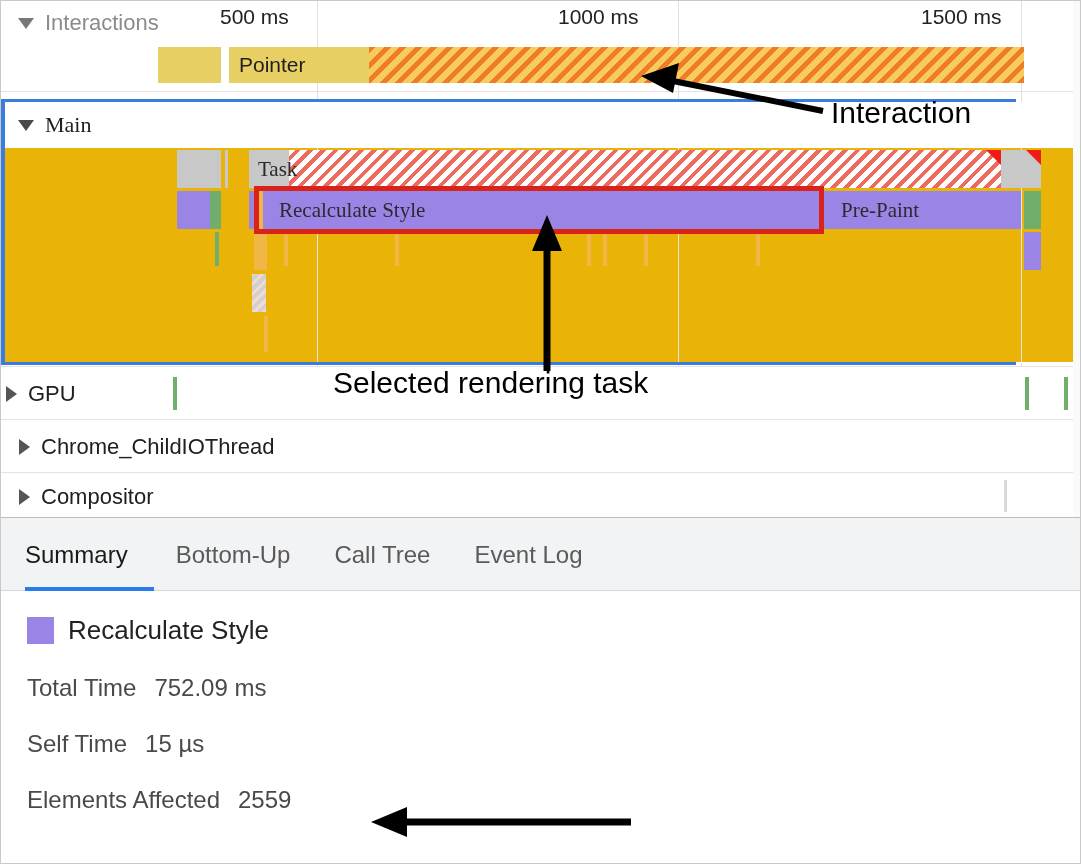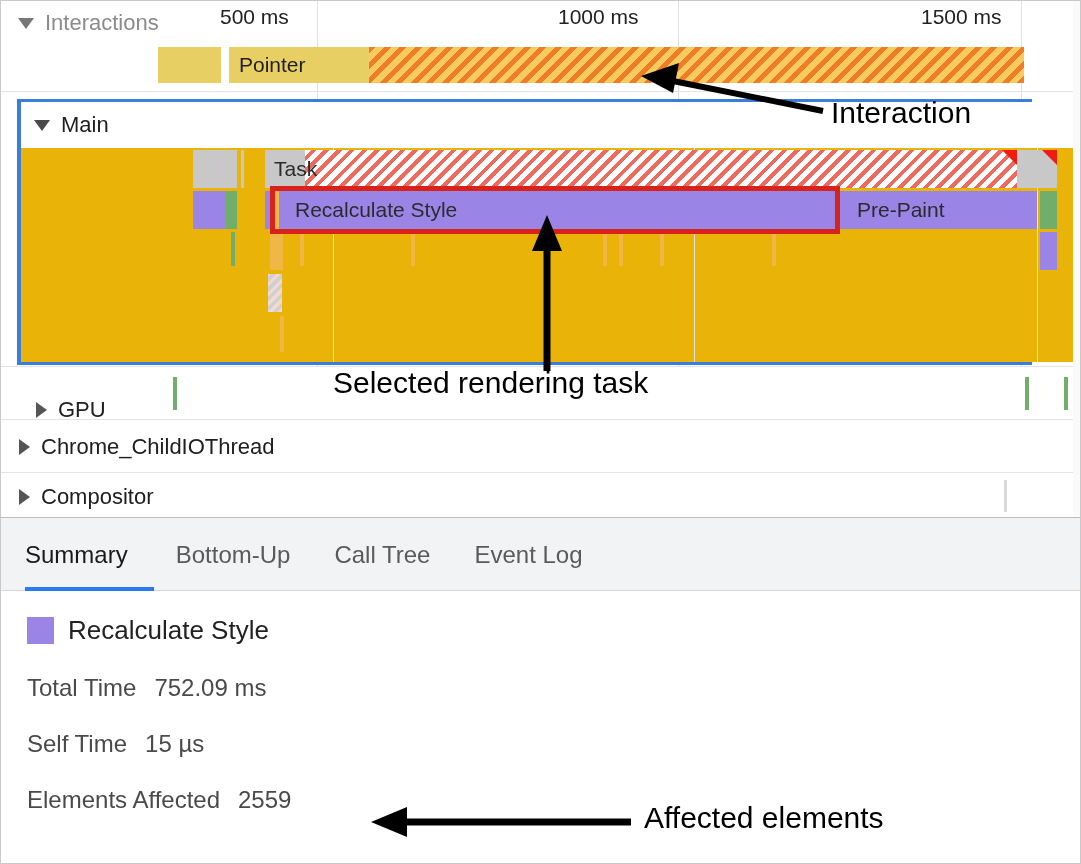--- a/index.html
+++ b/index.html
@@ -132,29 +132,30 @@
     top: 50%;
     transform: translateY(-50%);
     font-size: 21px;
     color: #1f1f1f;
     white-space: nowrap;
   }
 
   
   .main-track {
     position: absolute;
-    left: 16px;
+    left: 0;
     top: 98px;
     width: 1015px;
     height: 266px;
     box-sizing: border-box;
     border-left: 4px solid #3b7ddd;
     border-top: 3px solid #3b7ddd;
     border-bottom: 3px solid #3b7ddd;
     background: transparent;
+    font-family: Liberation Serif, serif;
   }
   .main-head {
     position: absolute;
     left: 0; top: 0;
     width: 1075px;
     height: 46px;
     background: #ffffff;
   }
   .main-chart {
     position: absolute;
@@ -391,21 +392,21 @@
 
         <div class="fblock f-striped-gray" style="left:247px;top:126px;width:14px;height:38px"></div>
 
         <div class="fblock f-orange" style="left:259px;top:168px;width:4px;height:36px"></div>
 
         <div class="sel-rect" style="left:249px;top:38px;width:570px;height:48px"></div>
       </div>
     </div>
 
     <div class="track-row" style="top:365px;height:53px">
-      <div class="track-head" style="top:28px;height:30px;padding-left:35px">
+      <div class="track-head" style="top:12px;height:30px;padding-left:5px">
         <span class="tri tri-right"></span>
         <span class="track-name">GPU</span>
       </div>
       <div class="fblock f-green" style="left:172px;top:10px;width:4px;height:33px"></div>
       <div class="fblock f-green" style="left:1024px;top:10px;width:4px;height:33px"></div>
       <div class="fblock f-green" style="left:1063px;top:10px;width:4px;height:33px"></div>
     </div>
 
     <div class="track-row" style="top:418px;height:53px">
       <div class="track-head" style="top:12px;height:30px;padding-left:18px">
@@ -470,16 +471,15 @@
       </g>
 
       <g>
         <line x1="630" y1="821" x2="400" y2="821" stroke="#000" stroke-width="7"></line>
         <polygon points="370,821 406,806 406,836" fill="#000"></polygon>
       </g>
     </svg>
 
     <span class="anno-text" style="left:830px;top:95px">Interaction</span>
     <span class="anno-text" style="left:332px;top:365px">Selected rendering task</span>
-    <span class="anno-text" style="left:643px;top:800px">Affected elements</span>
   </div>
 
 </div>
 
 </body></html>

